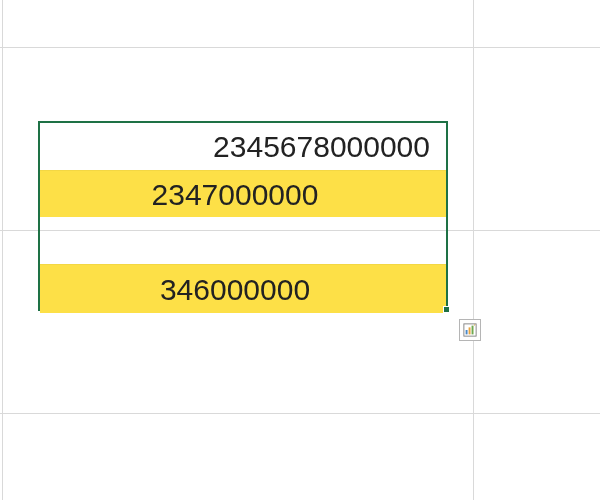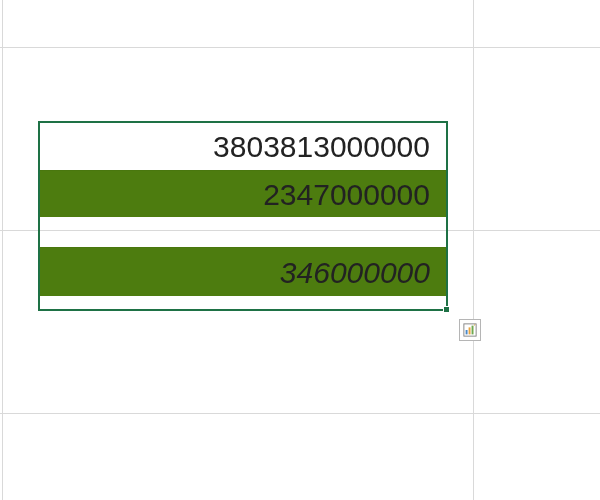--- a/index.html
+++ b/index.html
@@ -50,26 +50,27 @@
       padding-right: 16px;
       text-align: right;
       font-size: 30px;
       color: #222;
       border-top: 1px solid rgba(0,0,0,0.04);
     }
     .cell.active {
       background: #ffffff;
     }
     .cell.sel {
-      background: #4d7c0f;
+      background: #fde047;
+      text-align: center;
     }
     .c0 { top: 0; border-top: none; }
     .c1 { top: 47px; }
     .c2 { top: 94px; }
-    .c3 { top: 124px; height: 49px; line-height: 49px; font-style: italic; }
+    .c3 { top: 141px; height: 49px; line-height: 49px; }
 
     .fill-handle {
       position: absolute;
       right: -4px;
       bottom: -4px;
       width: 7px;
       height: 7px;
       background: #1e7145;
       border: 1px solid #ffffff;
     }
@@ -104,21 +105,21 @@
 
 <div class="sheet">
 
   <div class="gridline gl-v1"></div>
   <div class="gridline gl-v2"></div>
   <div class="gridline gl-h1"></div>
   <div class="gridline gl-h2"></div>
   <div class="gridline gl-h3"></div>
 
   <div class="selection">
-    <div class="cell active c0">3803813000000</div>
+    <div class="cell active c0">2345678000000</div>
     <div class="cell sel c1">2347000000</div>
     <div class="cell sel c3">346000000</div>
     <div class="fill-handle"></div>
   </div>
 
   <div class="quick-analysis">
     <svg class="qa-icon" viewBox="0 0 16 16">
       <rect x="1" y="1" width="14" height="14" fill="none" stroke="#7a7a7a" stroke-width="1"></rect>
       <rect x="3" y="8" width="2.2" height="5" fill="#4a88c7"></rect>
       <rect x="6.4" y="5" width="2.2" height="8" fill="#e8a33d"></rect>

